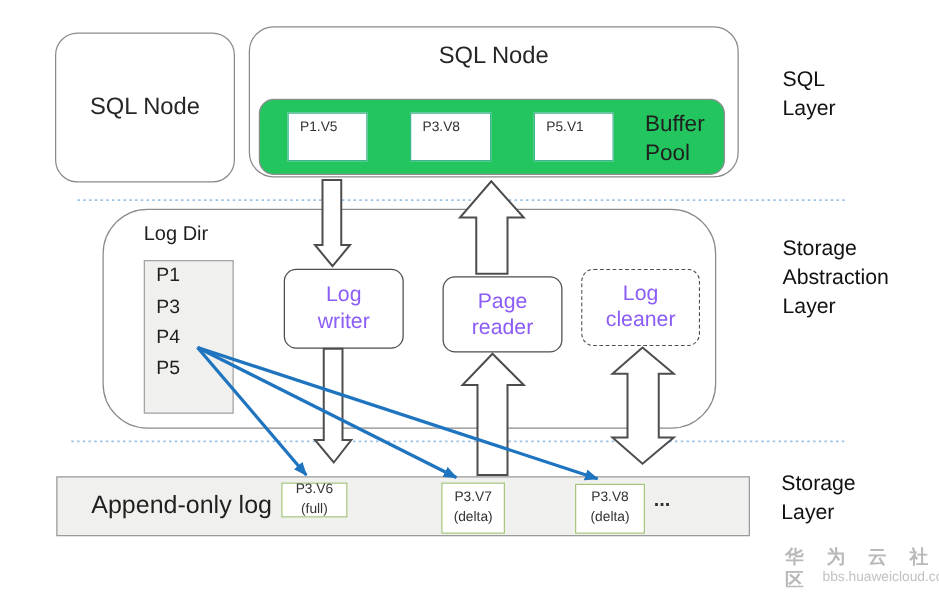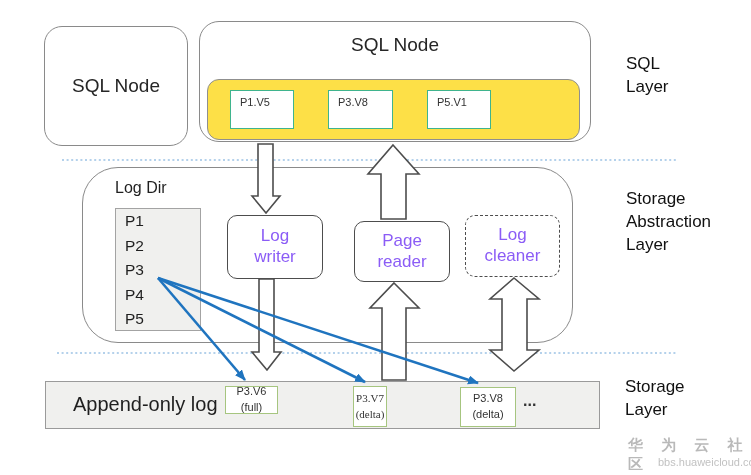--- a/index.html
+++ b/index.html
@@ -5,21 +5,21 @@
   html,body{margin:0;padding:0;}
   body{
     width:751px;height:475px;position:relative;background:#ffffff;
     font-family:"Liberation Sans","DejaVu Sans",sans-serif;color:#1f1f1f;
     overflow:hidden;
   }
   .abs{position:absolute;box-sizing:border-box;}
   .pre{white-space:pre-line;}
   
   .big-box{border:1.6px solid #8a8a8a;border-radius:20px;background:#fff;}
-  .inner-box{border:1.4px solid #8f8f8f;border-radius:12px;background:#fde047;padding-left:12px;}
+  .inner-box{border:1.4px solid #8f8f8f;border-radius:12px;background:#22c55e;padding-left:12px;}
   .comp-box{border:1.6px solid #4d4d4d;border-radius:10px;background:#fff;
             display:flex;align-items:center;justify-content:center;text-align:center;
             font-size:17px;line-height:1.22;color:#8b5cf6;}
   .comp-box.dashed{border-style:dashed;}
   .green-box{border:1.5px solid #3fb48e;background:#fff;font-size:11px;color:#333;
              padding:5px 0 0 9px;}
   .lgreen-box{border:1.5px solid #a6c57f;background:#fff;font-size:11px;line-height:1.45;
               color:#333;text-align:center;display:flex;flex-direction:column;
               align-items:center;justify-content:center;}
   .layer-label{font-weight:normal;font-size:17px;line-height:1.35;color:#111;}
@@ -37,47 +37,48 @@
   <span class="node-title">SQL Node</span>
 </div>
 
 <div class="abs big-box" style="left:199px;top:21px;width:392px;height:121px;">
   <div class="abs node-title" style="left:0;top:12px;width:100%;text-align:center;">SQL Node</div>
 
   <div class="abs inner-box" style="left:7px;top:57px;width:373px;height:61px;">
     <div class="abs green-box" style="left:22px;top:10px;width:64px;height:39px;">P1.V5</div>
     <div class="abs green-box" style="left:120px;top:10px;width:65px;height:39px;">P3.V8</div>
     <div class="abs green-box" style="left:219px;top:10px;width:64px;height:39px;">P5.V1</div>
+    <div class="abs pre" style="left:308px;top:8px;font-size:18px;line-height:1.25;color:#1f1f1f;">Buffer
+Pool</div>
   </div>
 </div>
 
 <div class="abs big-box" style="left:82px;top:167px;width:491px;height:176px;border-radius:36px;">
   <div class="abs" style="left:32px;top:11px;font-size:16px;color:#1f1f1f;">Log Dir</div>
 
-  <div class="abs gray-panel" style="left:32px;top:40px;width:86px;height:123px;">
+  <div class="abs gray-panel" style="left:32px;top:40px;width:72px;height:123px;">
     <div class="plist-item">P1</div>
-    <div class="plist-item">P2</div>
     <div class="plist-item">P3</div>
     <div class="plist-item">P4</div>
     <div class="plist-item">P5</div>
   </div>
 
   <div class="abs comp-box pre" style="left:144px;top:47px;width:96px;height:64px;">Log
 writer</div>
   <div class="abs comp-box pre" style="left:271px;top:53px;width:96px;height:61px;">Page
 reader</div>
   <div class="abs comp-box dashed pre" style="left:382px;top:47px;width:95px;height:62px;">Log
 cleaner</div>
 </div>
 
 <div class="abs gray-panel" style="left:45px;top:381px;width:555px;height:48px;border-color:#9a9a9a;">
   <div class="abs" style="left:27px;top:11px;font-size:20px;color:#1f1f1f;">Append-only log</div>
   <div class="abs lgreen-box pre" style="left:179px;top:4px;width:53px;height:28px;">P3.V6
 (full)</div>
-  <div class="abs lgreen-box pre" style="left:307px;top:4px;width:34px;height:41px;font-family:Liberation Serif, serif;">P3.V7
+  <div class="abs lgreen-box pre" style="left:307px;top:4px;width:51px;height:41px;">P3.V7
 (delta)</div>
   <div class="abs lgreen-box pre" style="left:414px;top:5px;width:56px;height:40px;">P3.V8
 (delta)</div>
   <div class="abs" style="left:477px;top:10px;font-size:16px;font-weight:bold;color:#333;">...</div>
 </div>
 
 <div class="abs layer-label pre" style="left:626px;top:53px;">SQL
 Layer</div>
 <div class="abs layer-label pre" style="left:626px;top:188px;">Storage
 Abstraction

